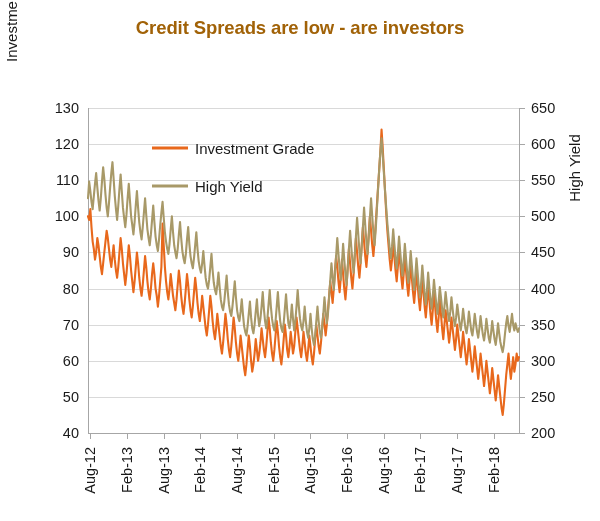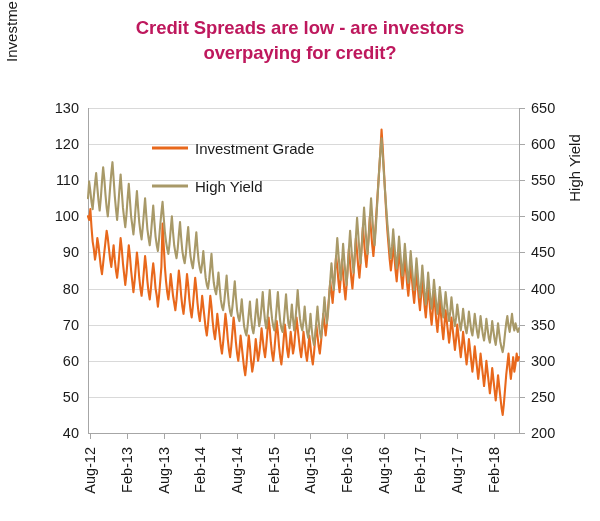--- a/index.html
+++ b/index.html
@@ -19,21 +19,21 @@
     position: relative;
     width: 600px;
     height: 521px;
   }
   .chart-title {
     position: absolute;
     left: 60px;
     top: 16px;
     width: 480px;
     text-align: center;
-    color: #be185d;
+    color: #a16207;
     font-size: 18.5px;
     font-weight: bold;
     line-height: 1.33;
     letter-spacing: -0.1px;
   }
   .axis-title-left {
     position: absolute;
     left: 3px;
     top: 108px;
     width: 325px;
@@ -100,21 +100,20 @@
     stroke-linecap: round;
   }
 </style>
 </head>
 <body>
 
 <div id="chart-root">
 
   <div class="chart-title">
     <span>Credit Spreads are low - are investors</span><br>
-    <span>overpaying for credit?</span>
   </div>
 
   <div class="axis-title-left">Investment Grade spreads</div>
   <div class="axis-title-right">High Yield</div>
 
   <svg class="plot-svg" width="600" height="521">
     <g id="grid-group">
         <line x1="88" y1="433.5" x2="519" y2="433.5" class="axisline"></line>
         <line x1="88" y1="397.3888888888889" x2="519" y2="397.3888888888889" class="gridline"></line>
         <line x1="88" y1="361.27777777777777" x2="519" y2="361.27777777777777" class="gridline"></line>

